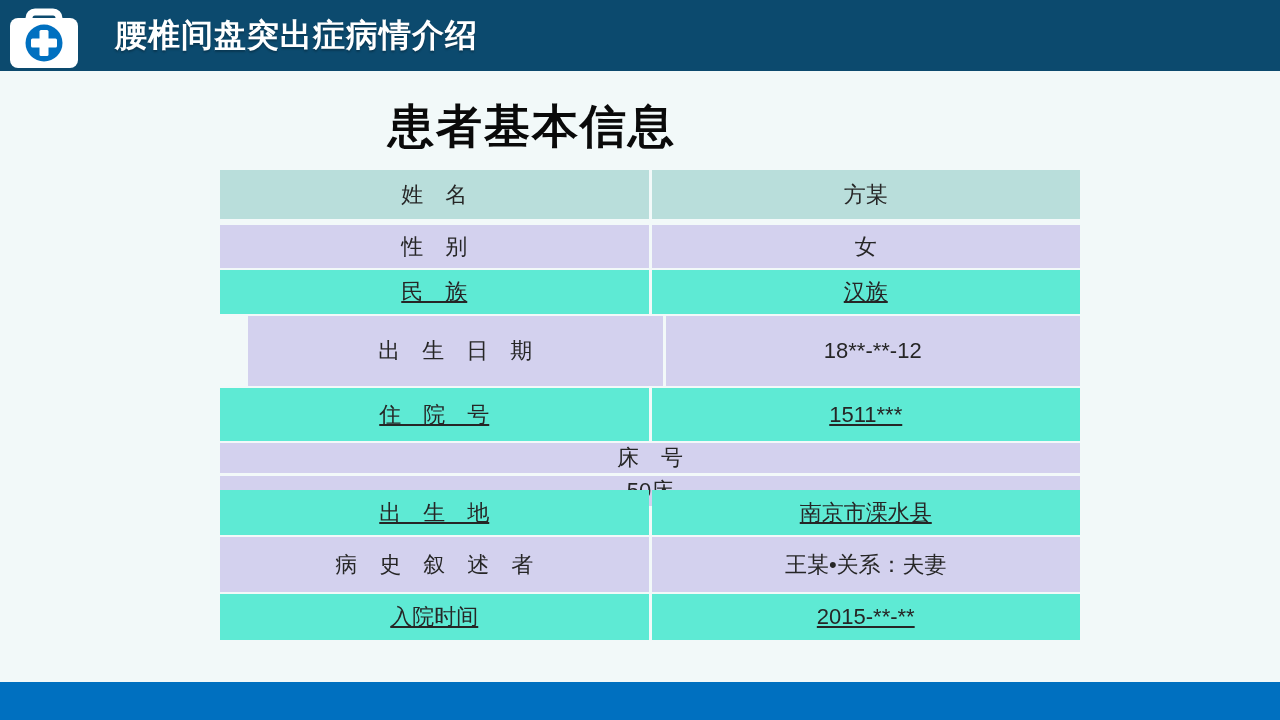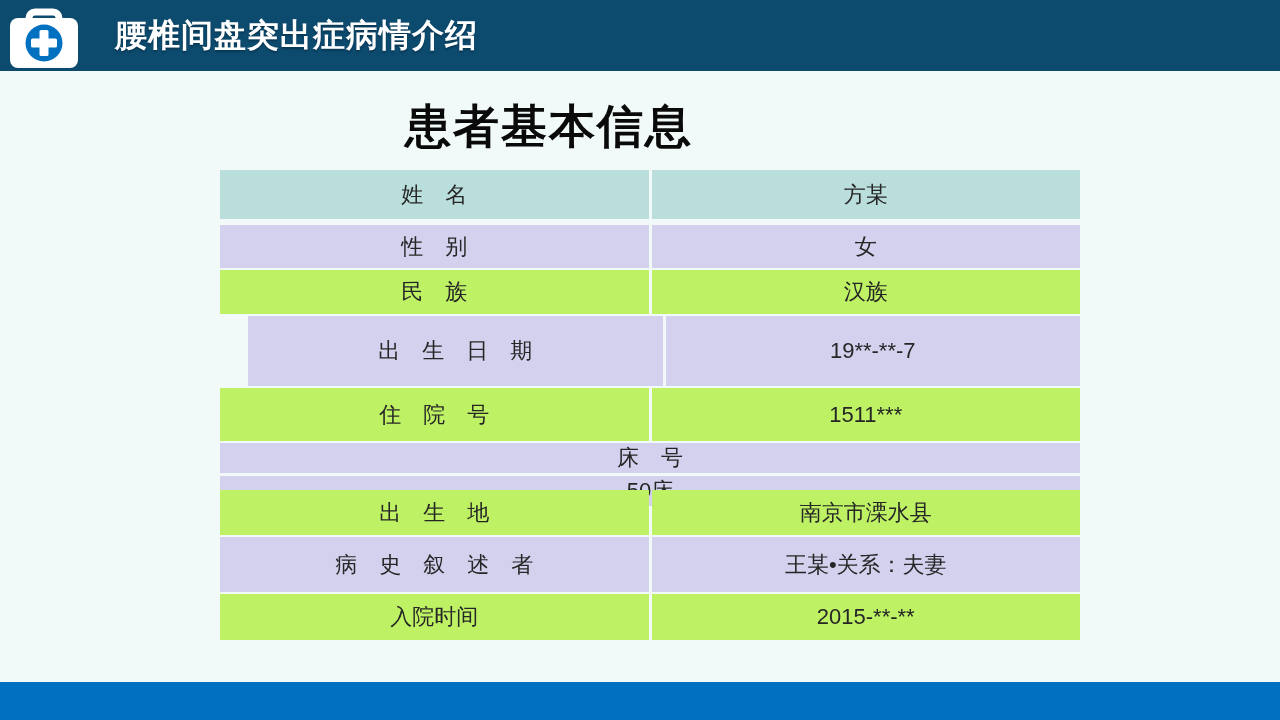--- a/index.html
+++ b/index.html
@@ -49,21 +49,20 @@
     position: absolute;
     top: 96px;
     left: 0;
     width: 1064px;
     margin: 0;
     text-align: center;
     color: #0a0a0a;
     font-size: 46px;
     font-weight: 600;
     letter-spacing: 2px;
-    padding-left: 17px;
   }
 
   
   .info-table {
     position: absolute;
     left: 220px;
     top: 170px;
     width: 860px;
   }
   .trow {
@@ -75,21 +74,21 @@
     flex: 1 1 50%;
     display: flex;
     align-items: center;
     justify-content: center;
     color: #262626;
     font-size: 22px;
   }
   .trow.teal { margin-bottom: 6px; }
   .trow.teal .cell { background: #b9dedb; }
   .trow.mid  .cell { background: #d3d1ee; }
-  .trow.lite .cell { background: #bef264; }
+  .trow.lite .cell { background: #5eead4; text-decoration: underline; }
   .r1 { height: 49px; justify-content: space-between; }
   .r2 { height: 43px; }
   .r3 { height: 44px; }
   .r4 { height: 70px; padding-left: 28px; }
   .r5 { height: 53px; }
   .r6 { height: 45px; flex-direction: column; }
   .r7 { height: 45px; border-radius: 18px; }
   .r8 { height: 55px; }
   .r9 { height: 46px; }
 
@@ -135,21 +134,21 @@
       <div class="cell">女</div>
     </div>
 
     <div class="trow lite r3">
       <div class="cell">民　族</div>
       <div class="cell">汉族</div>
     </div>
 
     <div class="trow mid r4">
       <div class="cell">出　生　日　期</div>
-      <div class="cell">19**-**-7</div>
+      <div class="cell">18**-**-12</div>
     </div>
 
     <div class="trow lite r5">
       <div class="cell">住　院　号</div>
       <div class="cell">1511***</div>
     </div>
 
     <div class="trow mid r6">
       <div class="cell">床　号</div>
       <div class="cell">50床</div>

